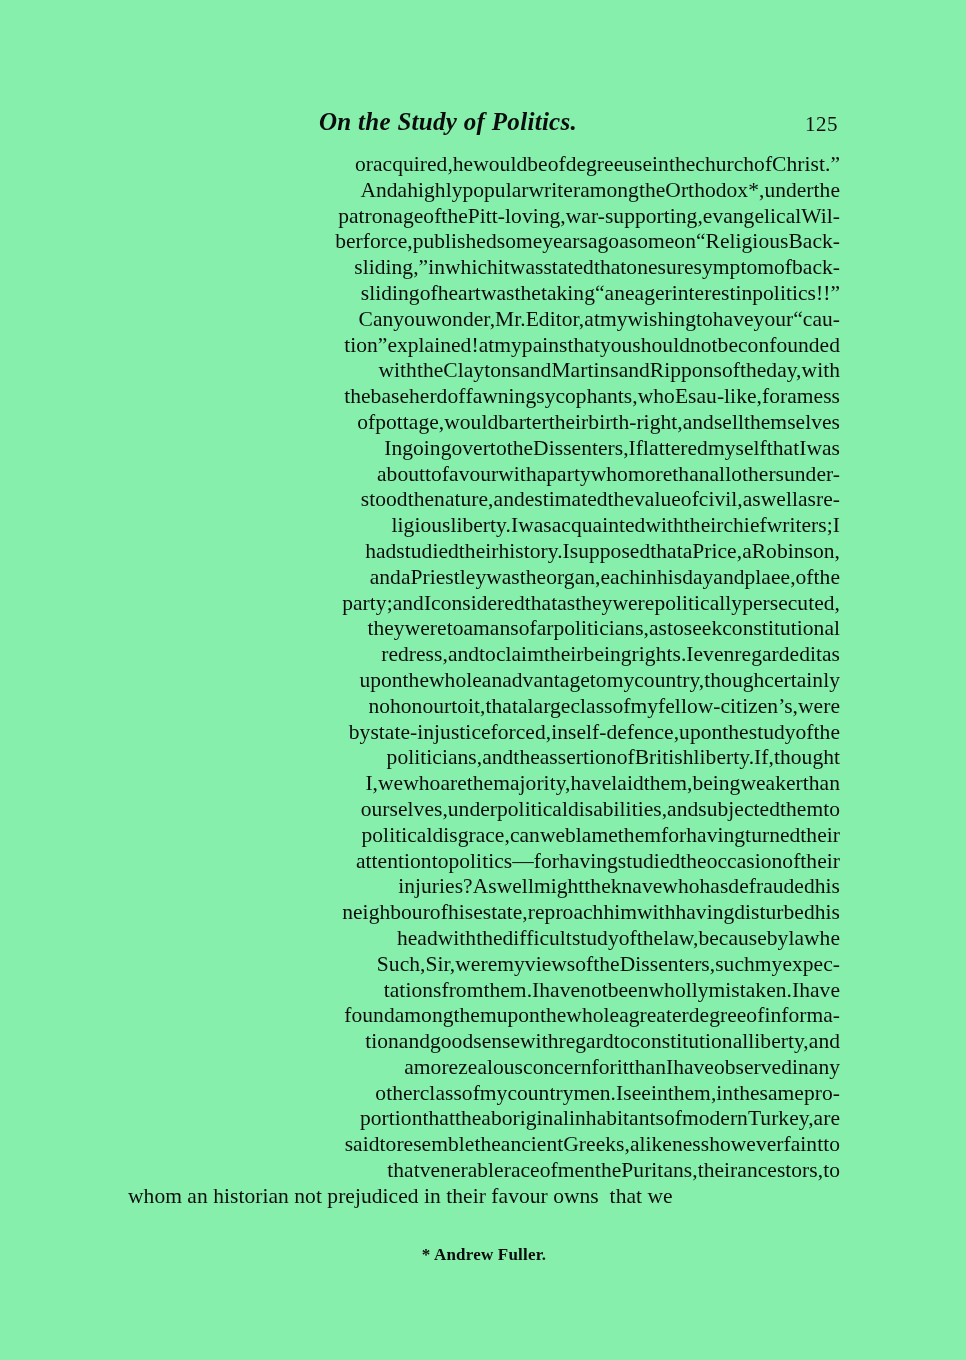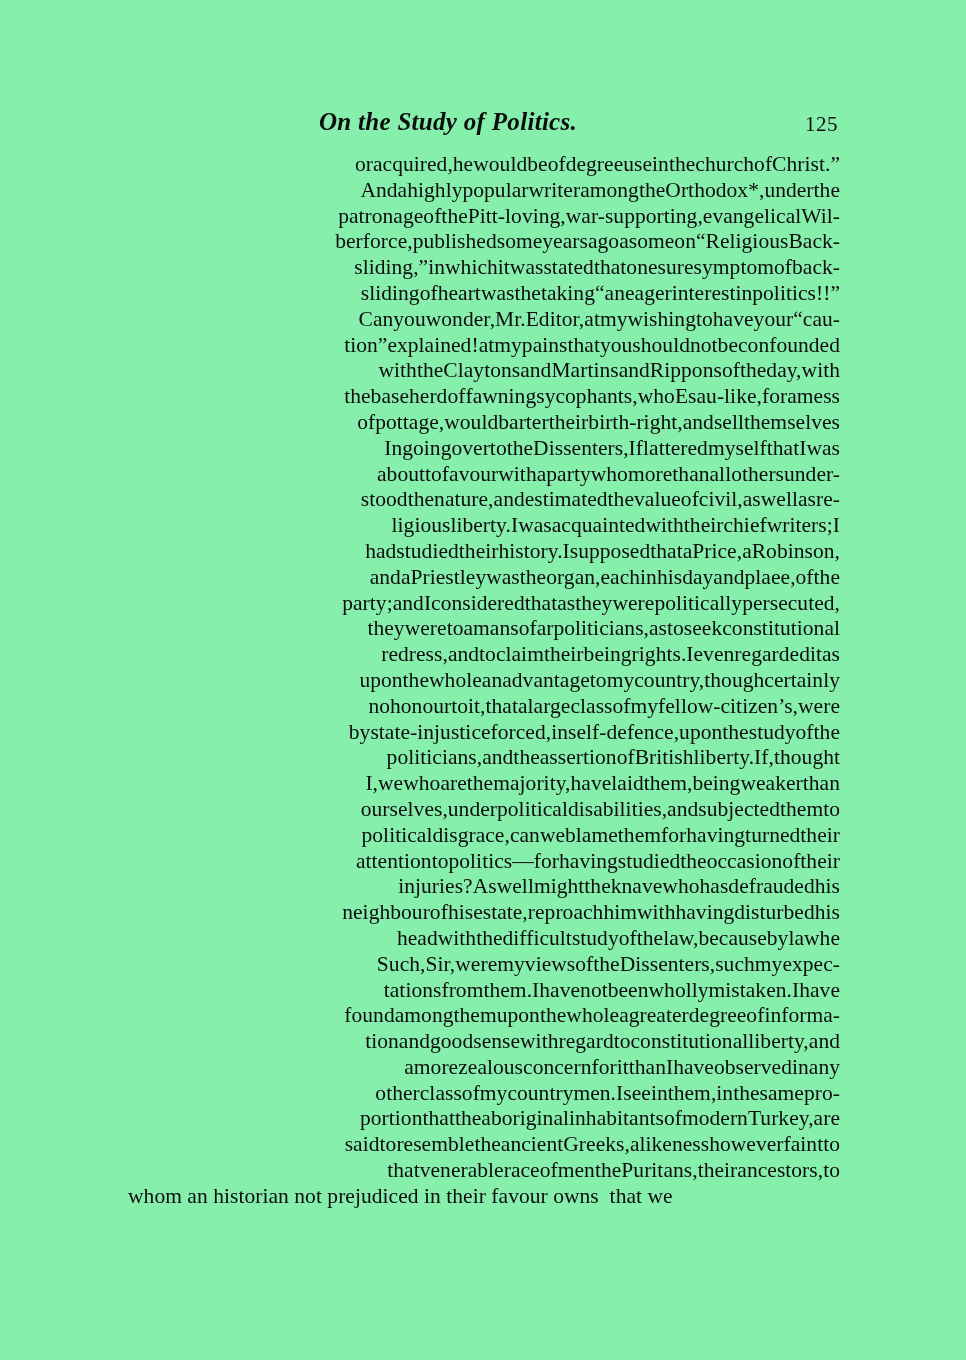--- a/index.html
+++ b/index.html
@@ -628,14 +628,15 @@
         <span>men</span>
         <span>the</span>
         <span>Puritans,</span>
         <span>their</span>
         <span>ancestors,</span>
         <span>to</span>
       </div>
       <div class="line">whom an historian not prejudiced in their favour owns  that we</div>
     </div>
 
+  <div class="footnote">* Andrew Fuller.</div>
 
 </div>
 
 </body></html>

